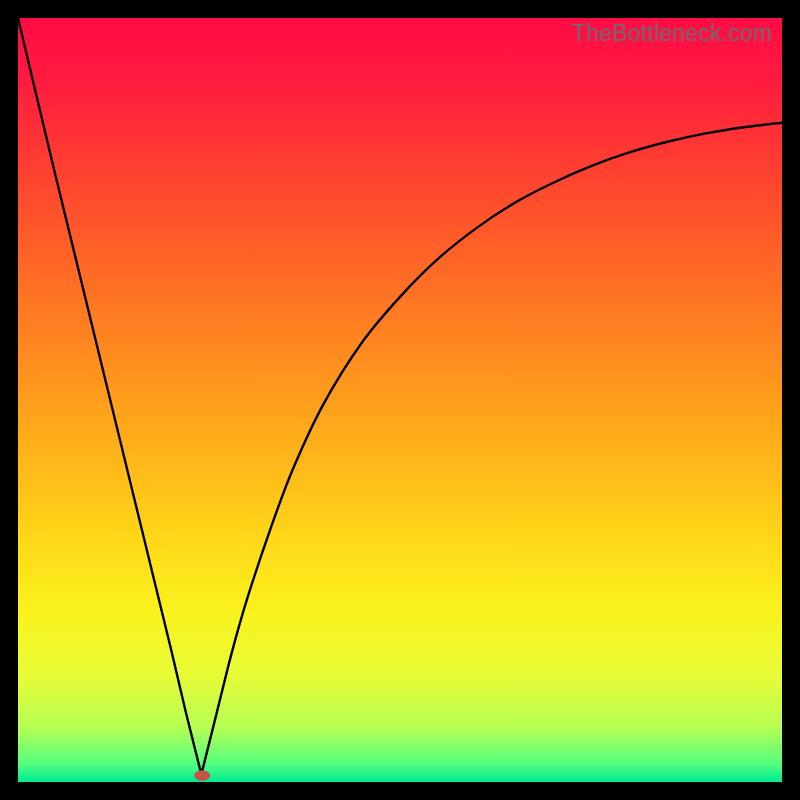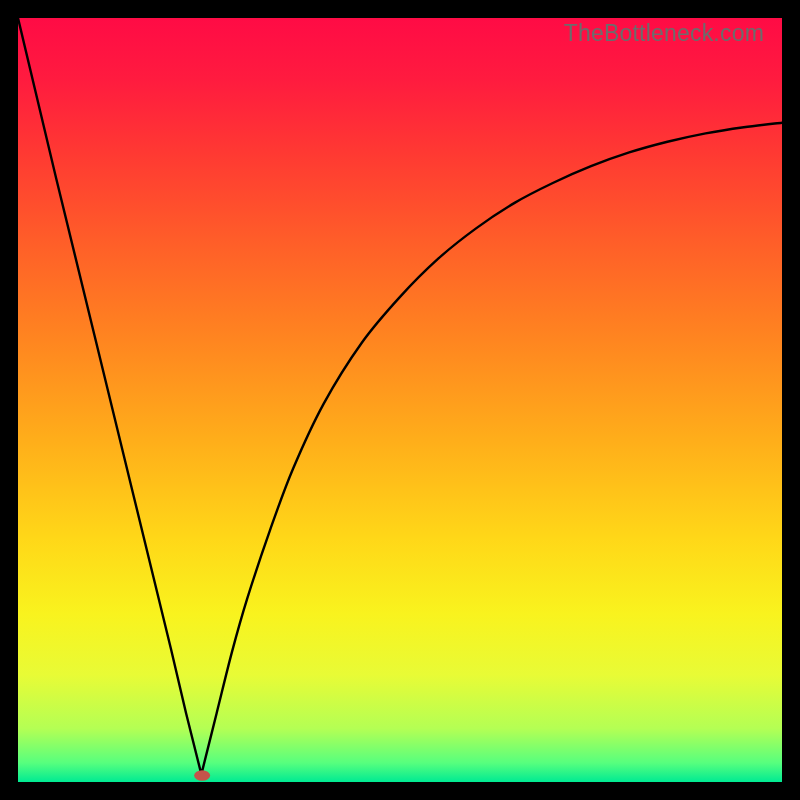--- a/index.html
+++ b/index.html
@@ -20,21 +20,21 @@
     position: absolute;
     left: 18px;
     top: 18px;
     width: 764px;
     height: 764px;
     overflow: hidden;
   }
   .watermark {
     position: absolute;
     top: 2px;
-    right: 18px;
+    right: 10px;
     color: #6c6c6c;
     font-size: 23px;
     font-weight: 400;
     letter-spacing: 0.2px;
     z-index: 50;
     font-family: Arial, sans-serif;
   }
   svg { display:block; }
 </style>
 </head>

